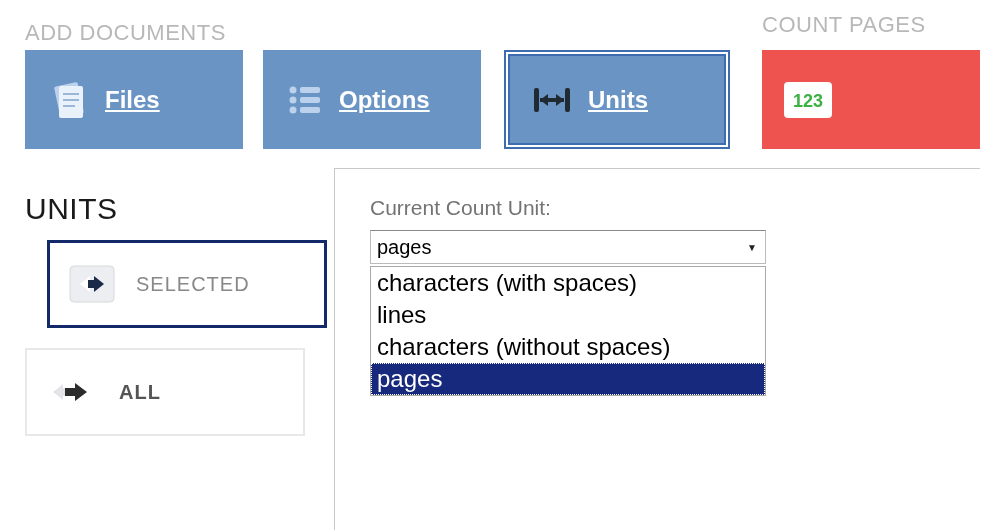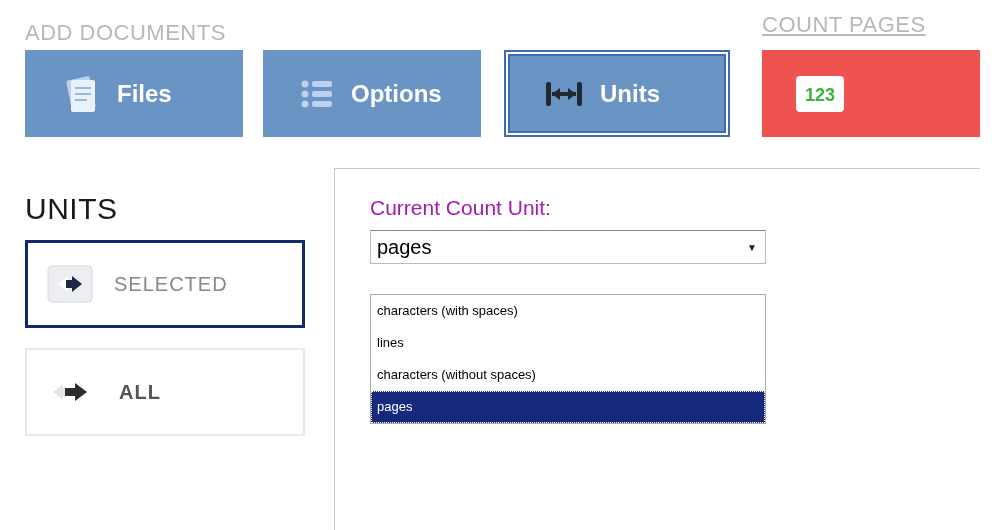--- a/index.html
+++ b/index.html
@@ -16,35 +16,36 @@
 
   
   .section-header {
     position: absolute;
     font-size: 22px;
     color: #b8b8b8;
     letter-spacing: 0.5px;
     font-weight: 400;
   }
   .hdr-add { left: 25px; top: 20px; }
-  .hdr-count { left: 762px; top: 12px; text-decoration: underline; }
+  .hdr-count { left: 762px; top: 12px; }
 
   
   .tool-btn {
     position: absolute;
     top: 50px;
-    height: 87px;
+    height: 99px;
     display: flex;
     align-items: center;
     gap: 14px;
-    padding: 0 34px;
+    padding: 0 22px;
     color: #fff;
     font-size: 24px;
     font-weight: 700;
     cursor: pointer;
+    text-decoration: underline;
   }
   .blue { background: #6a94c4; }
   .red  { background: #ef5350; }
 
   .btn-files   { left: 25px;  width: 218px; }
   .btn-options { left: 263px; width: 218px; }
   .btn-units   { left: 504px; width: 226px; outline: 2px solid #3d6db0; outline-offset: -2px; background:#6a94c4; border:4px solid #fff; box-shadow: inset 0 0 0 2px #3d6db0; }
   .btn-count   { left: 762px; width: 218px; }
 
   .tool-btn .icon { flex: 0 0 auto; display:flex; align-items:flex-start; justify-content:center; }
@@ -66,21 +67,21 @@
     left: 25px;
     width: 280px;
     height: 88px;
     display: flex;
     align-items: center;
     gap: 16px;
     padding: 0 14px;
     font-size: 20px;
     cursor: pointer;
   }
-  .box-selected { top: 240px; border: 3px solid #132a6a; color: #888; }
+  .box-selected { top: 240px; border: 3px solid #132a6a; color: #888; margin-left: 22px; }
   .box-all      { top: 348px; border: 2px solid #e8e8e8; color: #555; font-weight:700;gap:22px; }
 
   .side-box .icon-wrap {
     width: 56px; height: 56px;
     display:flex; align-items:center; justify-content:center;
   }
   .side-box .text { letter-spacing: 1px; }
 
   
   .panel {
@@ -92,21 +93,21 @@
     border: 1px solid #c9c9c9;
     border-right: none;
     border-bottom: none;
     background: #fff;
   }
   .panel-label {
     position: absolute;
     left: 370px;
     top: 196px;
     font-size: 21px;
-    color: #a21caf;
+    color: #737373;
   }
 
   
   .combo {
     position: absolute;
     left: 370px;
     top: 230px;
     width: 396px;
     height: 34px;
     border-top: 1px solid #888;
@@ -124,22 +125,21 @@
   .combo .arrow { font-size: 10px; color:#222; }
 
   
   .dropdown {
     position: absolute;
     left: 370px;
     top: 266px;
     width: 396px;
     border: 1px solid #aaa;
     background: #fff;
-    font-size: 13px;
-    margin-top: 28px;
+    font-size: 24px;
   }
   .dropdown .opt {
     padding: 2px 6px;
     line-height: 28px;
     cursor: pointer;
   }
   .dropdown .opt.sel {
     background: #17297c;
     color: #fff;
     outline: 1px dotted #fff;

